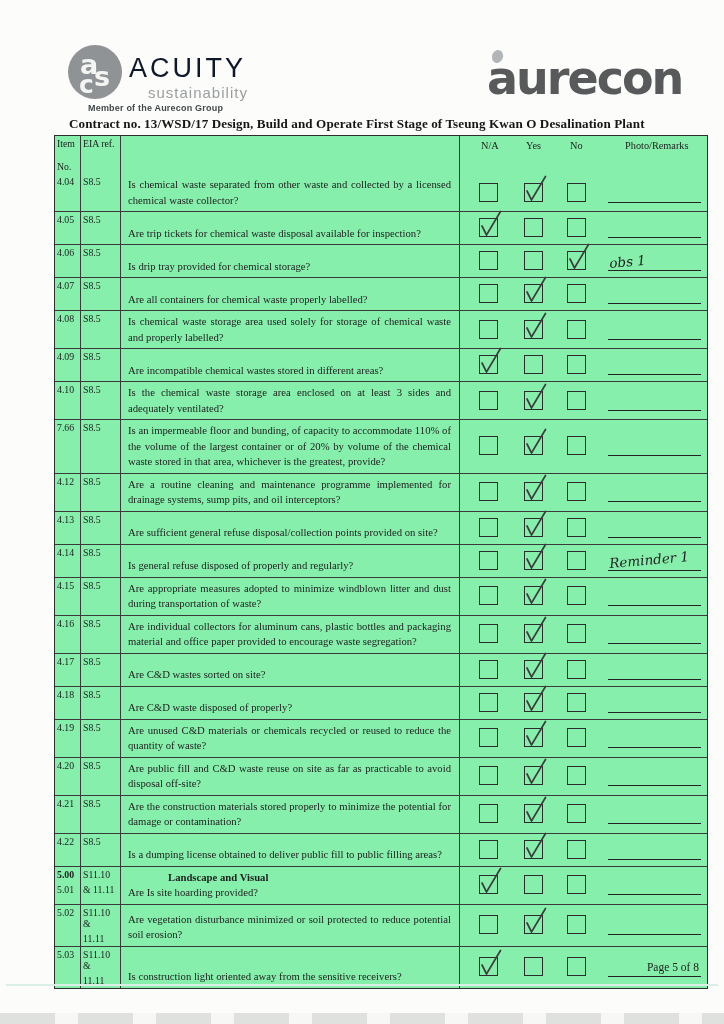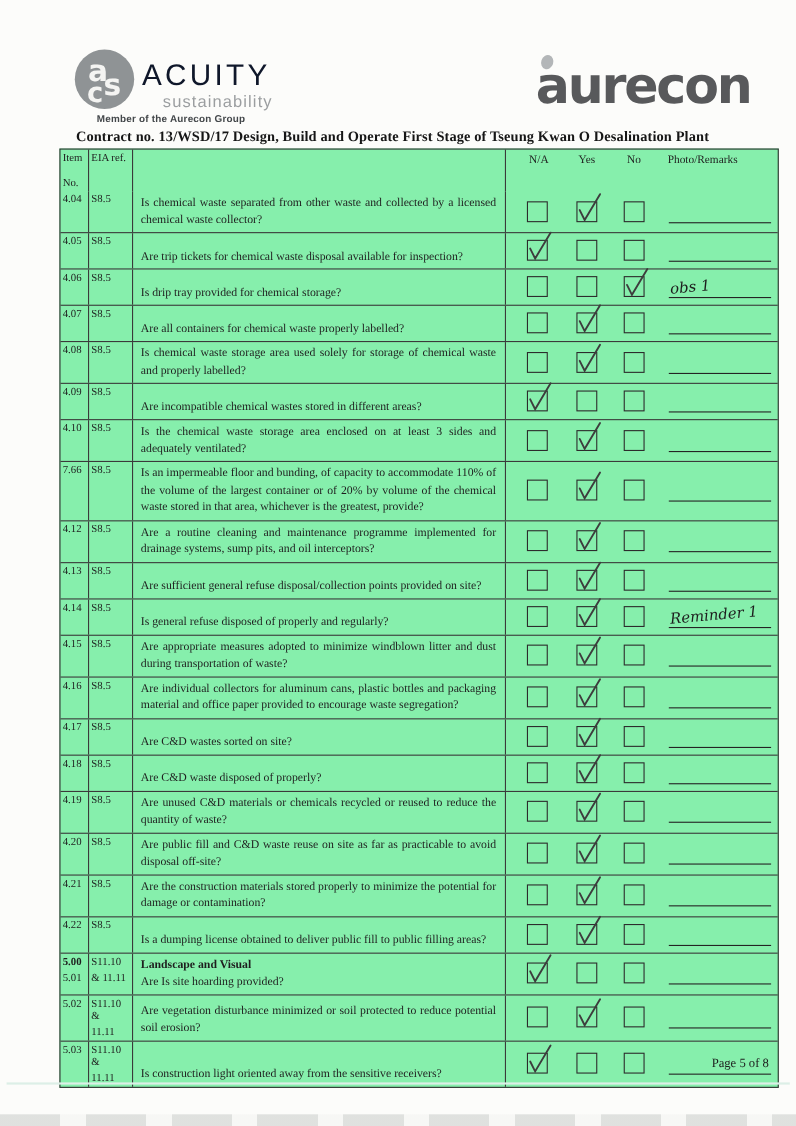--- a/index.html
+++ b/index.html
@@ -43,28 +43,28 @@
     position:absolute; left:54px; top:135px; width:654px;
     border:1.6px solid #2e2e2e; box-sizing:border-box; background:#86efac;
   }
   .trow{display:flex; align-items:stretch; min-height:33px; border-top:1.3px solid #3a3a3a; box-sizing:border-box;}
   .trow:first-child{border-top:none;}
   .c{box-sizing:border-box;}
   .ci{width:25px; font-size:9.8px; padding:2px 1px 2px 2px; display:flex; flex-direction:column; gap:4px;}
   .ce{width:41px; font-size:9.8px; padding:2px 2px; border-left:1px solid #3a3a3a; border-right:1px solid #3a3a3a; display:flex; flex-direction:column; gap:4px;}
   .cq{flex:1; padding:3px 8px 3px 7px; display:flex; flex-direction:column; justify-content:flex-end;}
   .q{text-align:justify; line-height:15.5px; font-size:10.7px;}
-  .sec{font-weight:bold; font-size:10.7px; line-height:15.5px;}
+  .sec{font-weight:bold; font-size:10.7px; line-height:15.5px;margin-left:40px;}
   .b{font-weight:bold;}
   .cc{width:248px; border-left:1.4px solid #3a3a3a; position:relative;padding-left:40px;}
   
   .hrow{min-height:38px; border-top:none; font-size:10px;}
   .hrow .ci,.hrow .ce{justify-content:space-between; gap:0;}
   .hrow .cc span{position:absolute; top:4px; font-size:10.3px;}
-  .h-na{left:21px;} .h-yes{left:66px;} .h-no{left:110px;} .h-photo{left:147px;text-align:center;}
+  .h-na{left:21px;} .h-yes{left:66px;} .h-no{left:110px;} .h-photo{left:165px;text-align:center;}
   
   .box{
     position:absolute; top:50%; margin-top:-10px; width:19px; height:19px;
     border:1.8px solid #2c2c2c; box-sizing:border-box; background:transparent;
   }
   .box-na{left:19px;} .box-yes{left:64px;} .box-no{left:107px;}
   .tick{position:absolute; left:-3px; top:-11px; width:27px; height:31px; overflow:visible;}
   .rline{position:absolute; left:148px; width:93px; top:50%; margin-top:9px; border-top:1.7px solid #242424;}
   .hand{
     position:absolute; left:2px; bottom:0px; white-space:nowrap;

